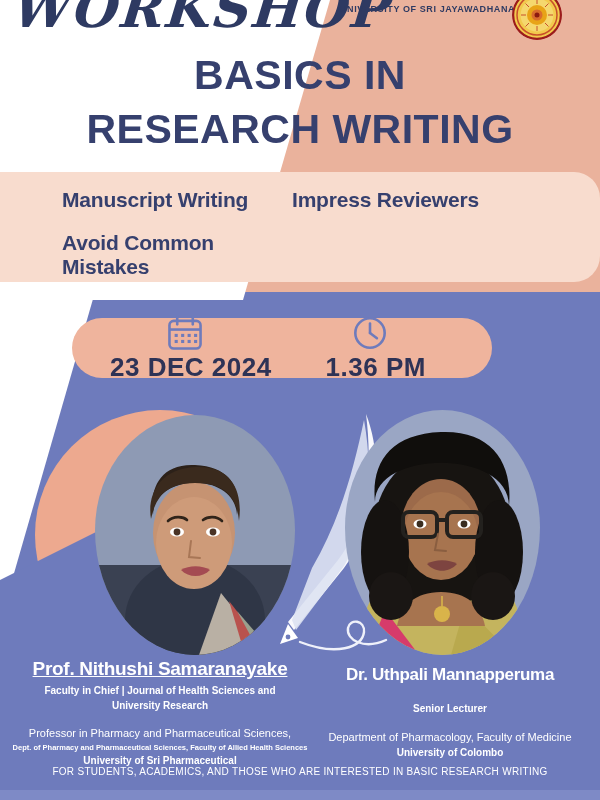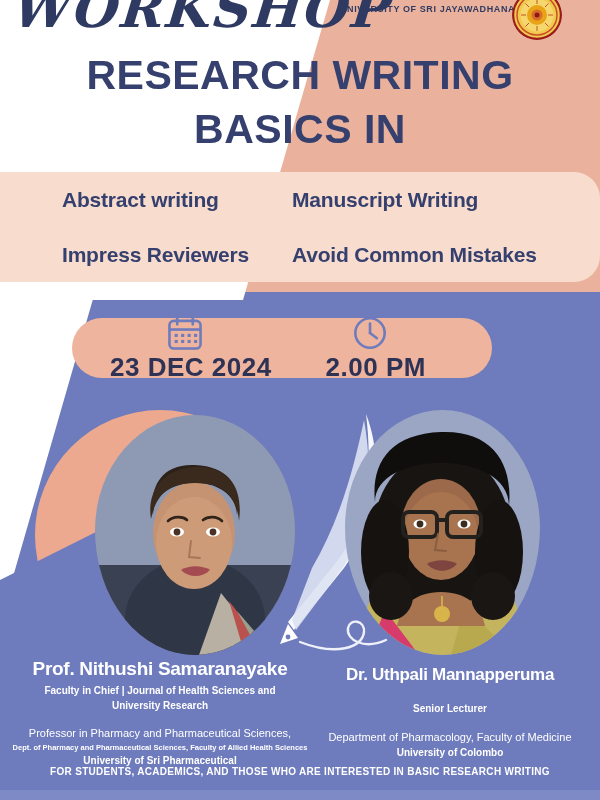--- a/index.html
+++ b/index.html
@@ -144,32 +144,32 @@
   }
   .photo-left{left:95px;top:415px;width:200px;height:240px;
     border-radius:50% 50% 50% 50% / 48% 48% 52% 52%;}
   .photo-right{left:345px;top:410px;width:195px;height:245px;
     border-radius:50% 50% 50% 50% / 48% 48% 52% 52%;}
 
   
   .sp-block{position:absolute;z-index:6;text-align:center;color:#FFFFFF;}
   .sp-left{left:0px;top:658px;width:320px;}
   .sp-right{left:300px;top:665px;width:300px;}
-  .sp-name{font-size:19px;font-weight:800;letter-spacing:-0.3px;margin-bottom:4px;}
+  .sp-name{font-size:19px;font-weight:800;letter-spacing:-0.3px;margin-bottom:4px;text-decoration:underline;}
   .sp-name-r{font-size:17px;font-weight:800;letter-spacing:-0.3px;margin-bottom:17px;}
   .sp-role{font-size:10px;font-weight:700;line-height:1.45;}
   .sp-dept{font-size:11px;font-weight:400;line-height:1.5;margin-top:12px;}
   .sp-dept-small{font-size:7.5px;font-weight:700;line-height:1.5;}
   .sp-univ{font-size:10px;font-weight:800;line-height:1.5;}
 
   
   .footer-text{
     position:absolute;left:0;top:766px;width:600px;
     z-index:7;text-align:center;
-    font-size:10px;font-weight:700;letter-spacing:0.3px;color:#FFFFFF;
+    font-size:10px;font-weight:400;letter-spacing:0.3px;color:#FFFFFF;
   }
 </style>
 </head>
 <body>
 
 <div class="poster">
 
   <div class="bg-peach-top"></div>
   <div class="bg-blue-lower"></div>
   <div class="bg-white-wedge"></div>
@@ -197,27 +197,26 @@
       <line x1="27" y1="27" x2="34" y2="34"></line>
       <line x1="66" y1="66" x2="73" y2="73"></line>
       <line x1="73" y1="27" x2="66" y2="34"></line>
       <line x1="34" y1="66" x2="27" y2="73"></line>
     </g>
     <circle cx="50" cy="50" r="11" fill="#D96C2C"></circle>
     <circle cx="50" cy="50" r="5" fill="#8C1A10"></circle>
   </svg>
 
   <div class="title-wrap">
+    <div class="title-line">BASICS IN</div>
     <div class="title-line">RESEARCH WRITING</div>
-    <div class="title-line">BASICS IN</div>
   </div>
 
   <div class="topics-band"></div>
   <div class="topics-grid">
-    <div class="topic">Abstract writing</div>
     <div class="topic">Manuscript Writing</div>
     <div class="topic">Impress Reviewers</div>
     <div class="topic">Avoid Common Mistakes</div>
   </div>
 
   <div class="dt-pill">
     <div class="dt-item">
       <svg width="38" height="38" viewBox="0 0 44 44">
         <rect x="4" y="8" width="36" height="32" rx="5" fill="none" stroke="#6E7BBC" stroke-width="3"></rect>
         <line x1="4" y1="18" x2="40" y2="18" stroke="#6E7BBC" stroke-width="3"></line>
@@ -236,21 +235,21 @@
       </svg>
       <div class="dt-text">23 DEC 2024</div>
     </div>
     <div class="dt-gap"></div>
     <div class="dt-item">
       <svg width="38" height="38" viewBox="0 0 44 44">
         <circle cx="22" cy="22" r="17" fill="none" stroke="#6E7BBC" stroke-width="3"></circle>
         <line x1="22" y1="22" x2="22" y2="11" stroke="#6E7BBC" stroke-width="3" stroke-linecap="round"></line>
         <line x1="22" y1="22" x2="30" y2="28" stroke="#6E7BBC" stroke-width="3" stroke-linecap="round"></line>
       </svg>
-      <div class="dt-text">2.00 PM</div>
+      <div class="dt-text">1.36 PM</div>
     </div>
   </div>
 
   <svg class="quill" viewBox="0 0 140 255">
     <path d="M108 6 C126 52 120 112 86 160 L36 222 L30 214 L80 152 C112 110 114 54 108 6 Z" fill="#FFFFFF" opacity="0.95"></path>
     <path d="M106 12 C96 60 82 112 54 160 L34 212 L38 222 L86 158 C114 112 114 56 106 12 Z" fill="#DDE2F2" opacity="0.9"></path>
     <path d="M30 216 L22 236 L40 230 Z" fill="#FFFFFF"></path>
     <circle cx="30" cy="229" r="2.4" fill="#6E7BBC"></circle>
     <path d="M42 234 C78 248 104 240 106 224 C107 212 92 210 90 220 C88 232 106 242 128 232" fill="none" stroke="#EFF1FA" stroke-width="2.4" stroke-linecap="round"></path>
   </svg>

